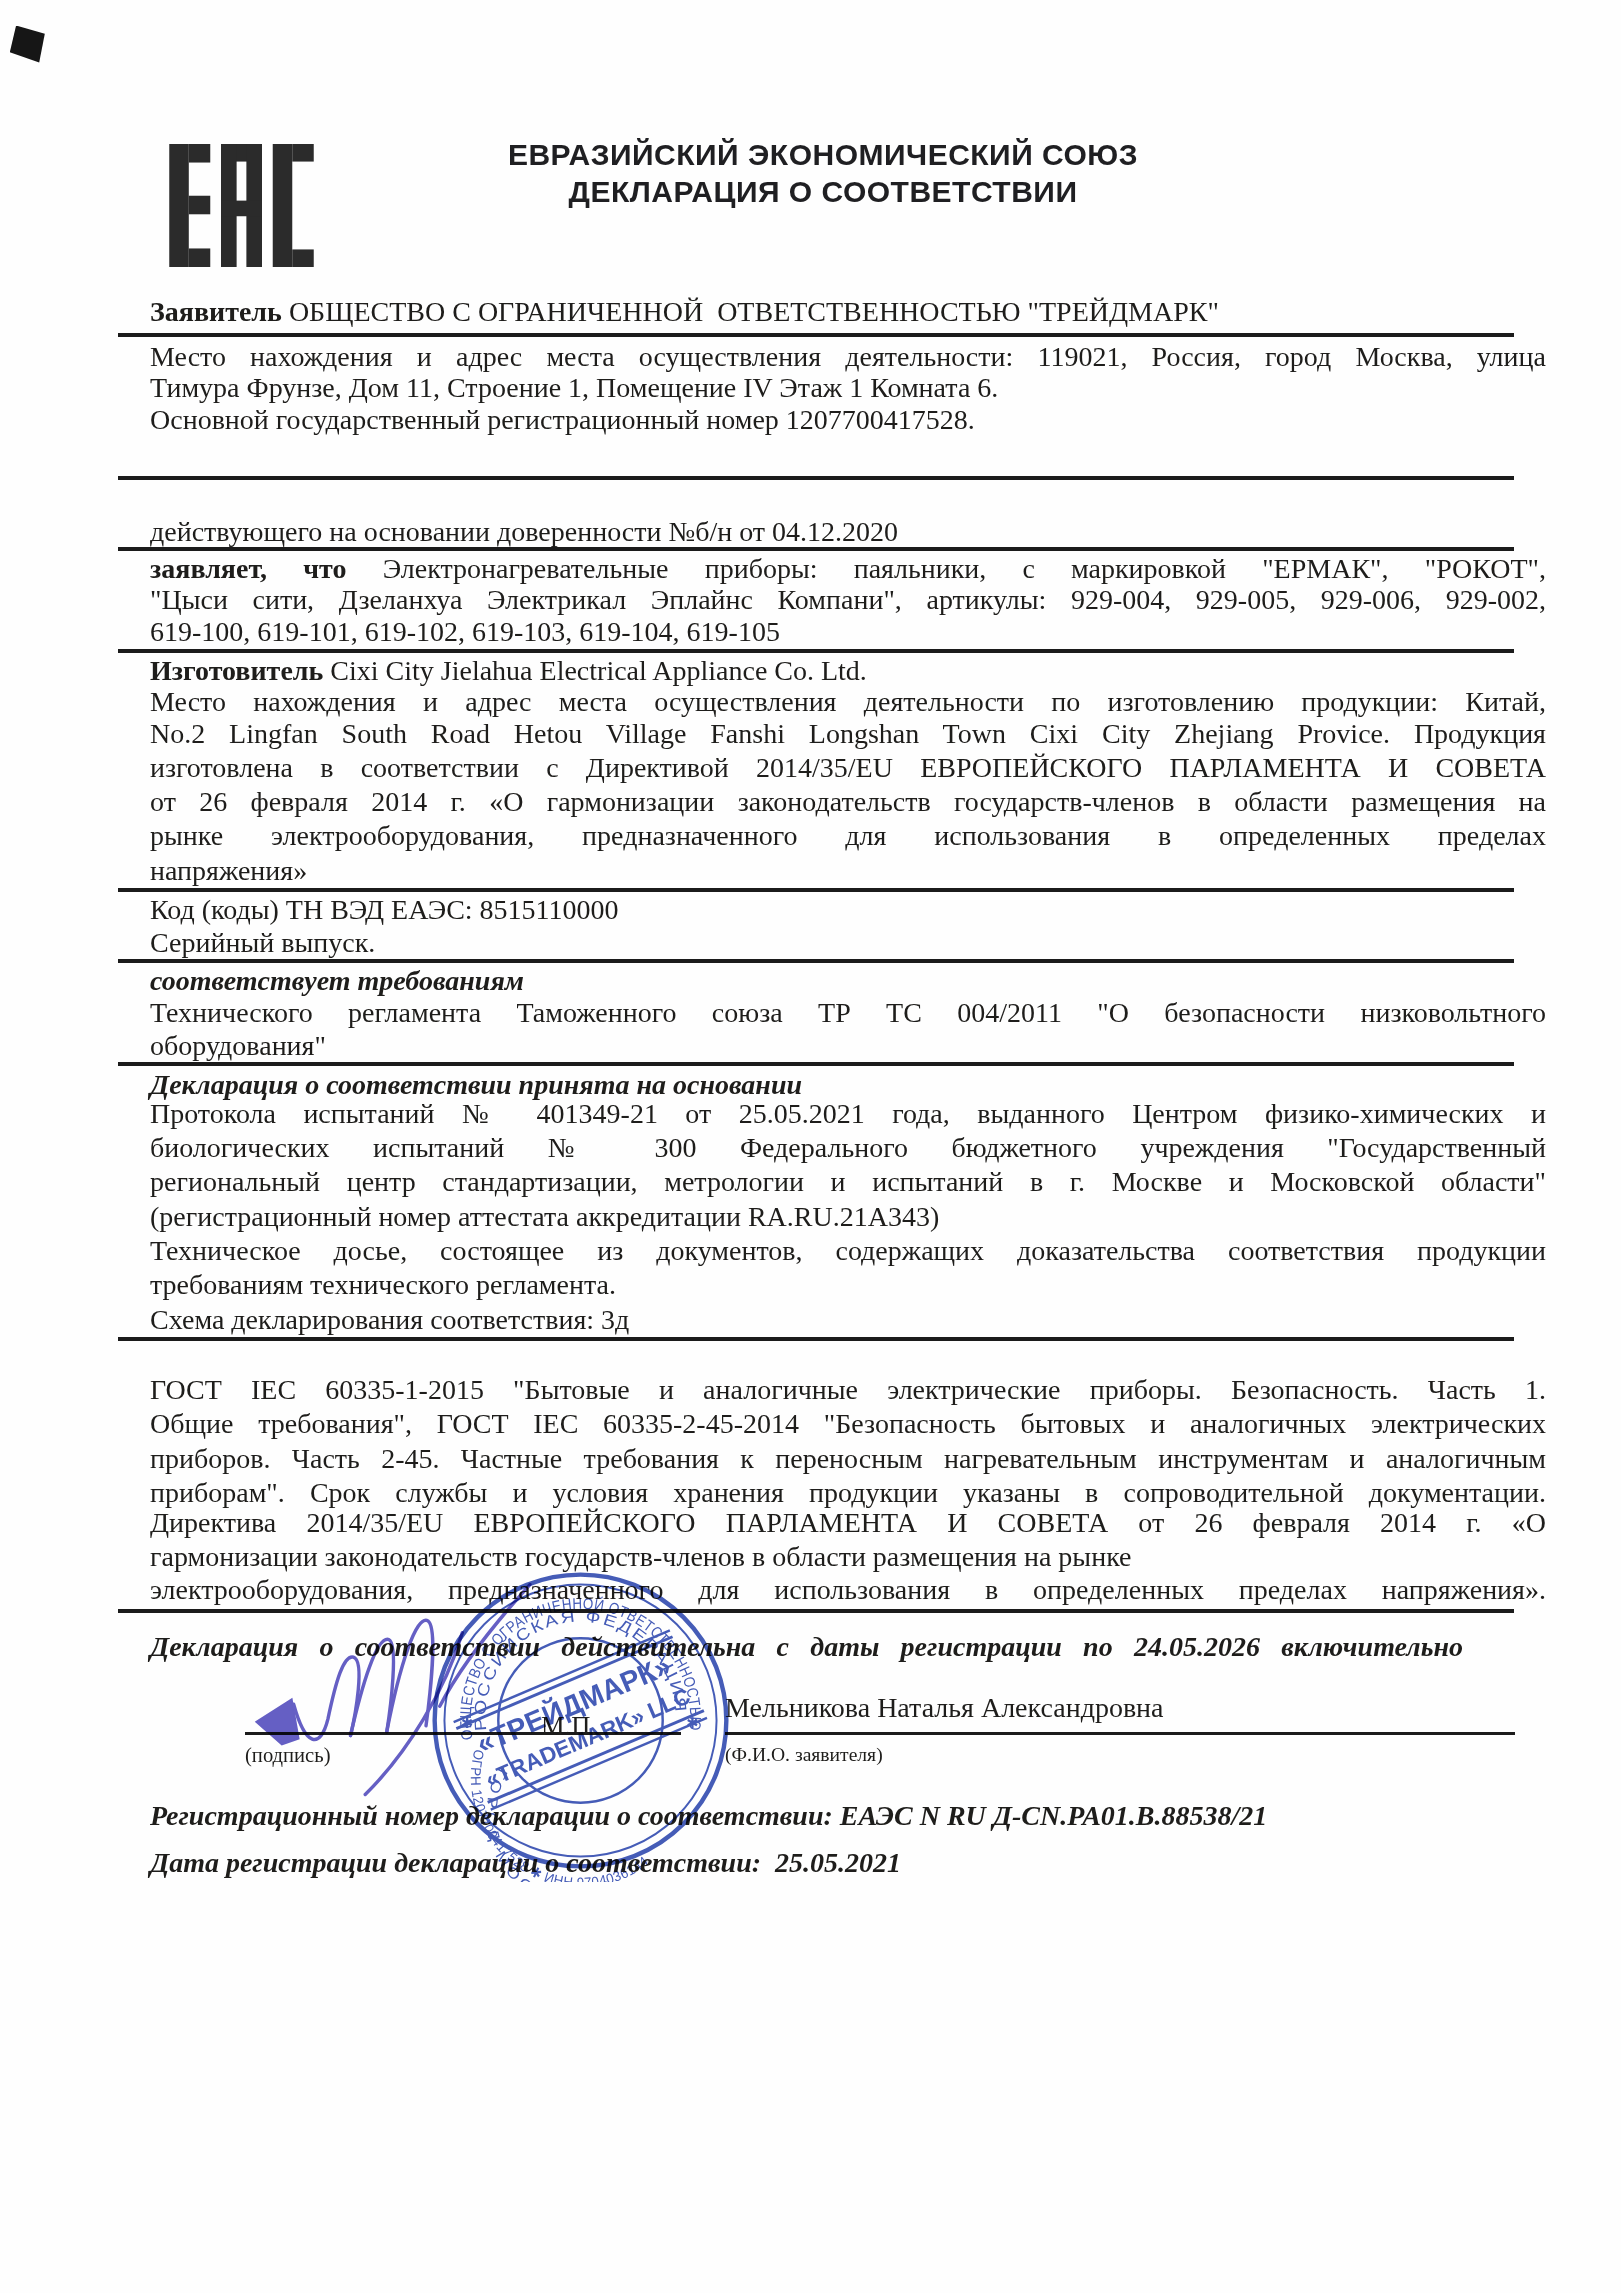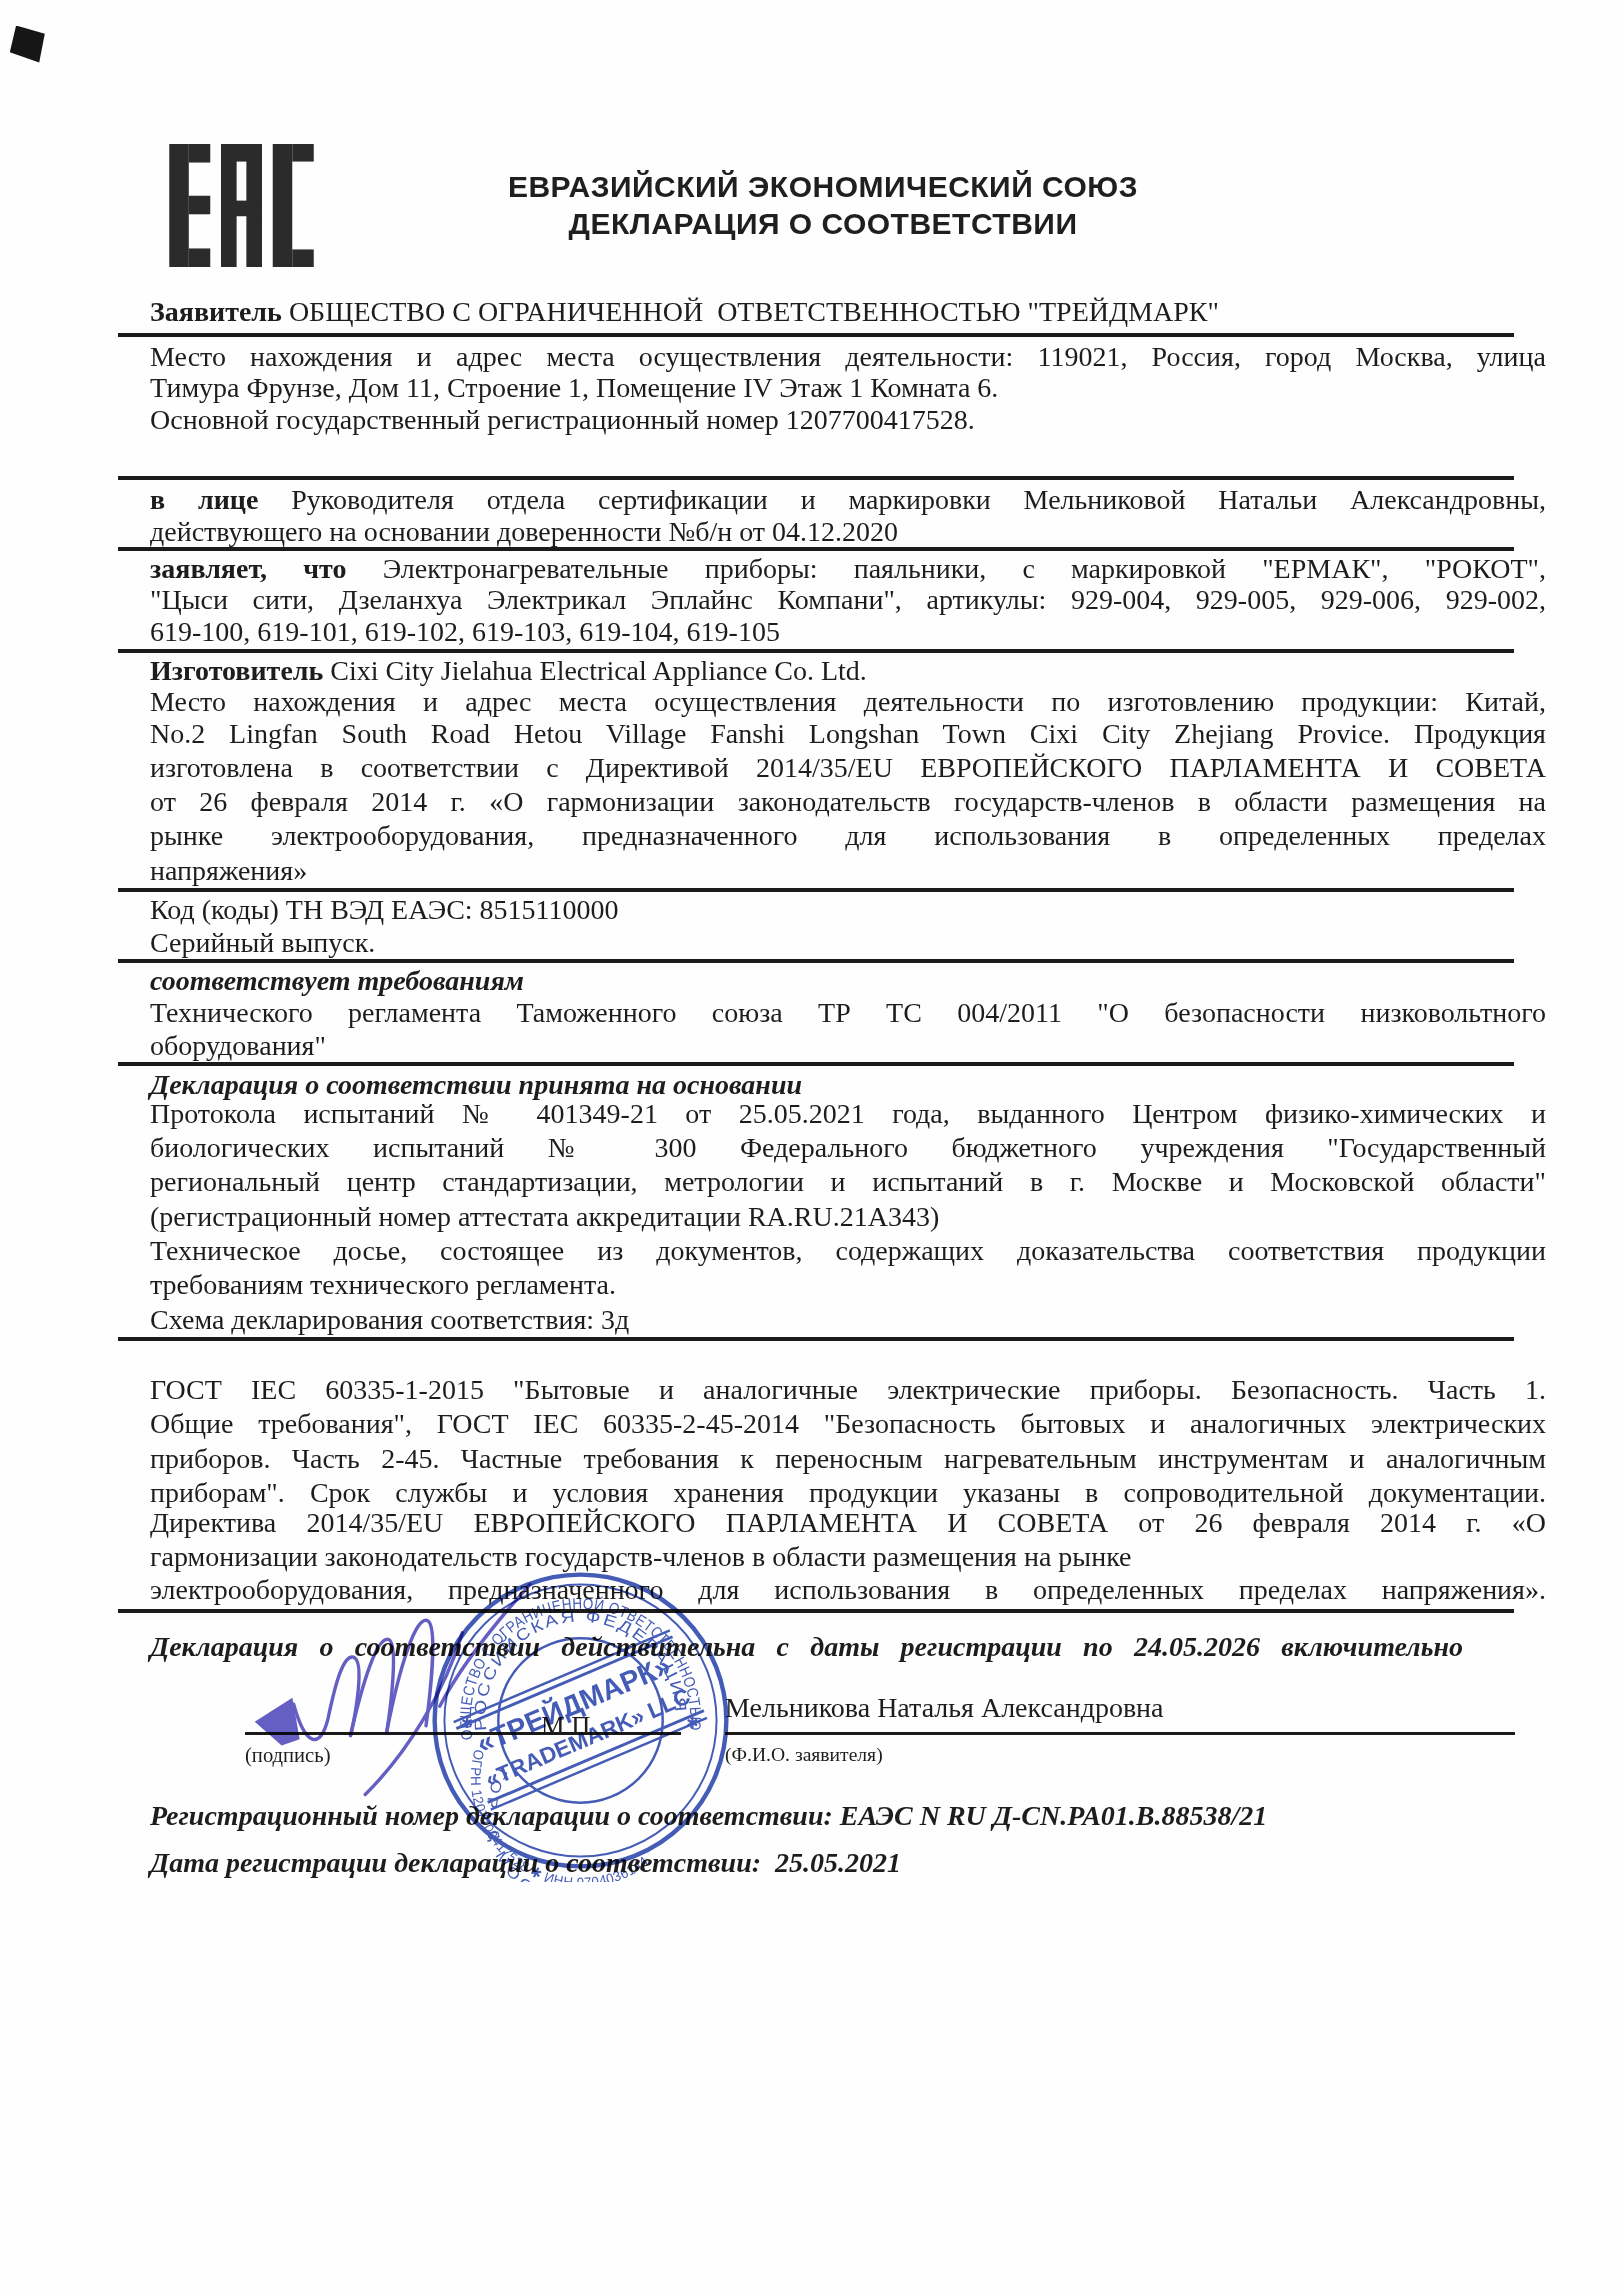--- a/index.html
+++ b/index.html
@@ -14,21 +14,21 @@
   .corner-blob{
     position:absolute;left:9.8px;top:25.5px;width:35px;height:37px;
     background:#161616;
     clip-path:polygon(18% 0,100% 22%,84% 100%,0 72%);
   }
   .eac{position:absolute;left:169px;top:144px;width:145px;height:123px;}
   .title{
     position:absolute;left:137px;width:1372px;text-align:center;
     font-family:"Liberation Sans","DejaVu Sans",sans-serif;
     font-weight:bold;font-size:30px;line-height:33px;color:#1f1f22;
-    letter-spacing:0.5px;white-space:nowrap;margin-top:32px;
+    letter-spacing:0.5px;white-space:nowrap;
   }
   .ln{
     position:absolute;left:118px;width:1396px;
     font-size:28px;line-height:32px;white-space:pre;margin-left:32px;
   }
   .ln.j{white-space:normal;text-align:justify;text-align-last:justify;}
   .ln .lbl{font-weight:bold;}
   .b{font-weight:bold;font-style:italic;}
   .rule{
     position:absolute;left:118px;width:1396px;height:3.9px;background:#1b1b1b;
@@ -80,21 +80,20 @@
   <div class="title" style="top:175px">ДЕКЛАРАЦИЯ О СООТВЕТСТВИИ</div>
 
   <div class="ln" style="top:296px"><span class="lbl">Заявитель</span><span> ОБЩЕСТВО С ОГРАНИЧЕННОЙ  ОТВЕТСТВЕННОСТЬЮ "ТРЕЙДМАРК"</span></div>
   <div class="rule" style="top:333px"></div>
 
   <div class="ln j" style="top:341px">Место нахождения и адрес места осуществления деятельности: 119021, Россия,  город Москва, улица</div>
   <div class="ln" style="top:372px">Тимура Фрунзе, Дом 11, Строение 1, Помещение IV Этаж 1 Комната 6.</div>
   <div class="ln" style="top:404px">Основной государственный регистрационный номер 1207700417528.</div>
   <div class="rule" style="top:476px"></div>
 
-  <div class="ln j" style="top:484px"><span class="lbl">в лице</span><span> Руководителя  отдела сертификации и маркировки Мельниковой Натальи Александровны,</span></div>
   <div class="ln" style="top:516px">действующего на основании доверенности №б/н от 04.12.2020</div>
   <div class="rule" style="top:547px"></div>
 
   <div class="ln j" style="top:553px"><span class="lbl">заявляет, что</span><span> Электронагревательные приборы: паяльники, с маркировкой "ЕРМАК", "РОКОТ",</span></div>
   <div class="ln j" style="top:584px">"Цыси сити, Дзеланхуа Электрикал Эплайнс Компани", артикулы: 929-004, 929-005, 929-006, 929-002,</div>
   <div class="ln" style="top:616px">619-100, 619-101, 619-102, 619-103, 619-104, 619-105</div>
   <div class="rule" style="top:649px"></div>
 
   <div class="ln" style="top:655px"><span class="lbl">Изготовитель</span><span> Cixi City Jielahua Electrical Appliance Co. Ltd.</span></div>
   <div class="ln j" style="top:686px">Место нахождения и адрес места осуществления деятельности по изготовлению продукции: Китай,</div>

